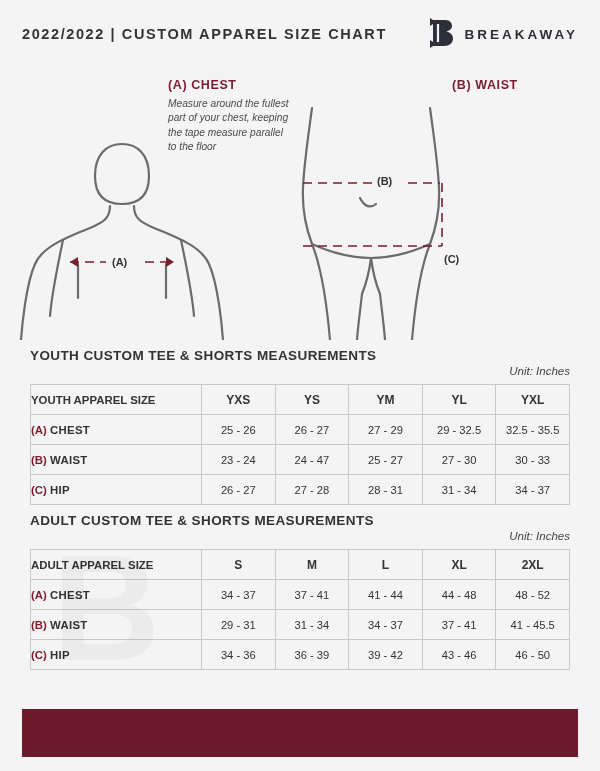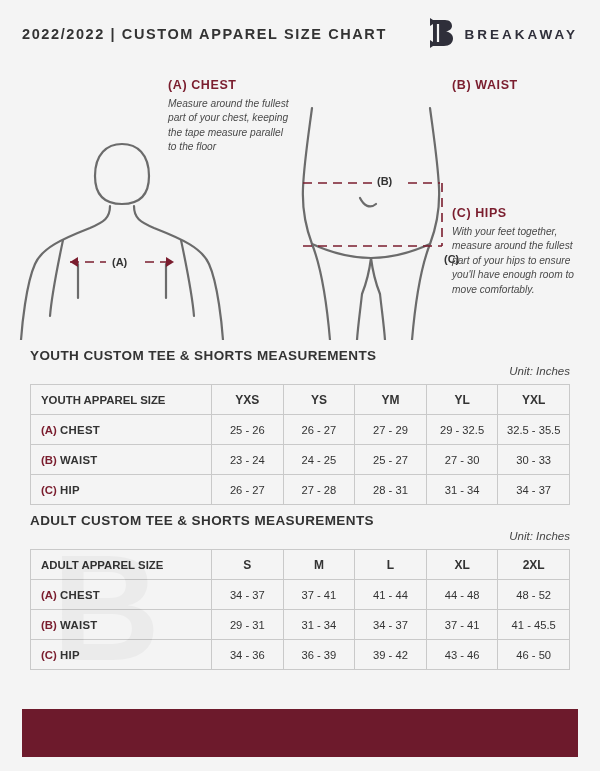--- a/index.html
+++ b/index.html
@@ -117,21 +117,20 @@
   th, td {
     border: 1px solid #c9c9c9;
     height: 29px;
     font-size: 11.2px;
     text-align: center;
     color: #333;
     padding: 0;
   }
   th.rowhead, td.rowhead {
     text-align: left;
-    padding-left: 10px;
     width: 170px;
     font-weight: bold;
     font-size: 11.4px;
   }
   th {
     font-weight: bold;
     font-size: 12px;
   }
   .tag {
     color: #7a1d2e;
@@ -228,24 +227,20 @@
       </g>
     </svg>
 
     <div class="note" id="note-chest">
       <div class="note-title">(A) CHEST</div>
       <div class="note-body">Measure around the fullest part of your chest, keeping the tape measure parallel to the floor</div>
     </div>
     <div class="note" id="note-waist">
       <div class="note-title">(B) WAIST</div>
     </div>
-    <div class="note" id="note-hips">
-      <div class="note-title">(C) HIPS</div>
-      <div class="note-body">With your feet together, measure around the fullest part of your hips to ensure you'll have enough room to move comfortably.</div>
-    </div>
   </div>
 
   <div class="watermark">B</div>
 
   <div class="section">
     <div class="sec-title">YOUTH CUSTOM TEE &amp; SHORTS MEASUREMENTS</div>
     <div class="sec-unit">Unit: Inches</div>
     <table>
       <thead>
         <tr>
@@ -268,21 +263,21 @@
           <td>27 - 29</td>
           <td>29 - 32.5</td>
           <td>32.5 - 35.5</td>
         </tr>
         <tr>
           <td class="rowhead">
             <span class="tag">(B)</span>
             <span class="rowlabel"> WAIST</span>
           </td>
           <td>23 - 24</td>
-          <td>24 - 25</td>
+          <td>24 - 47</td>
           <td>25 - 27</td>
           <td>27 - 30</td>
           <td>30 - 33</td>
         </tr>
         <tr>
           <td class="rowhead">
             <span class="tag">(C)</span>
             <span class="rowlabel"> HIP</span>
           </td>
           <td>26 - 27</td>

